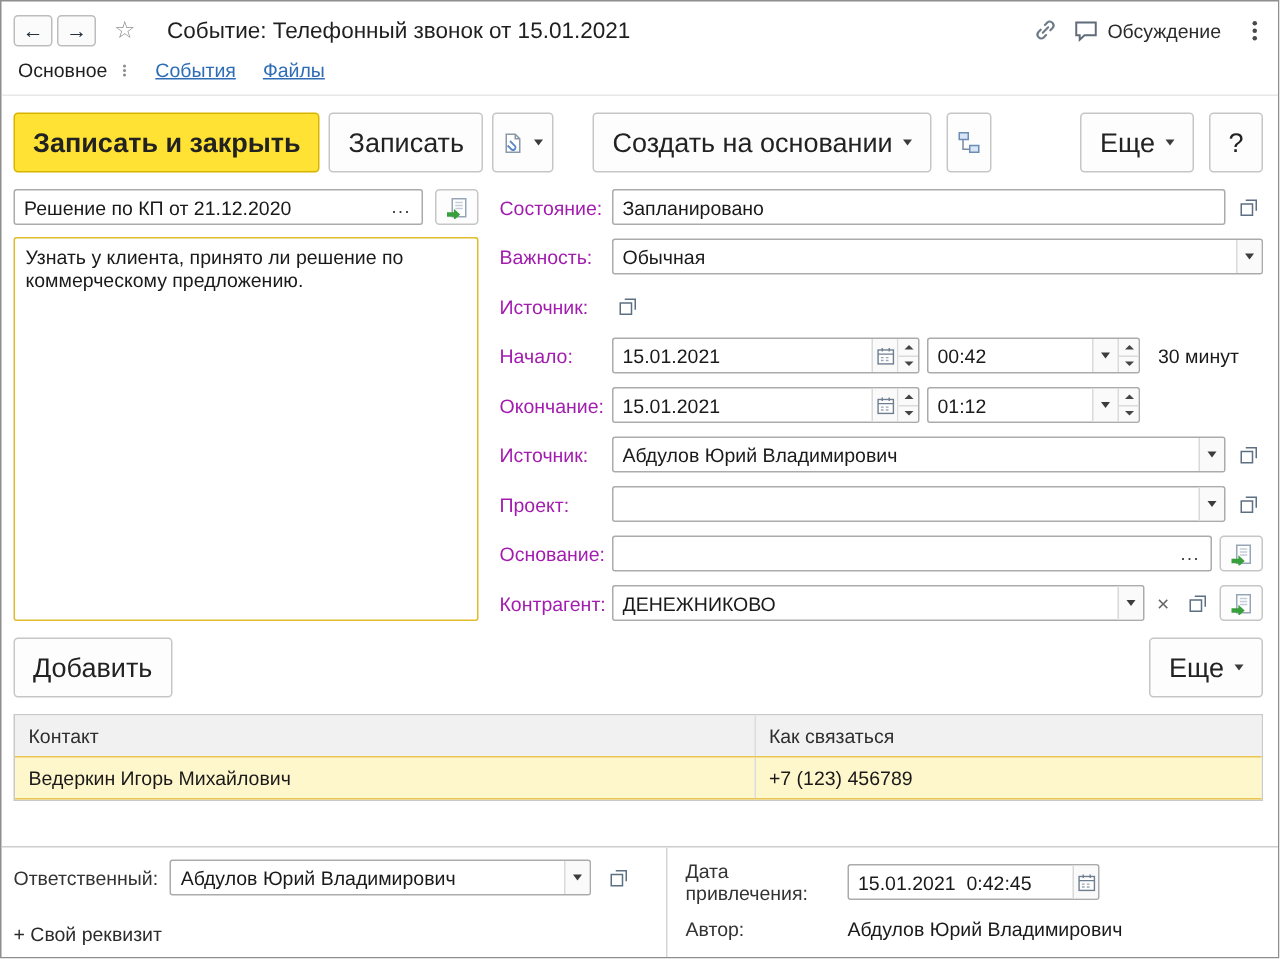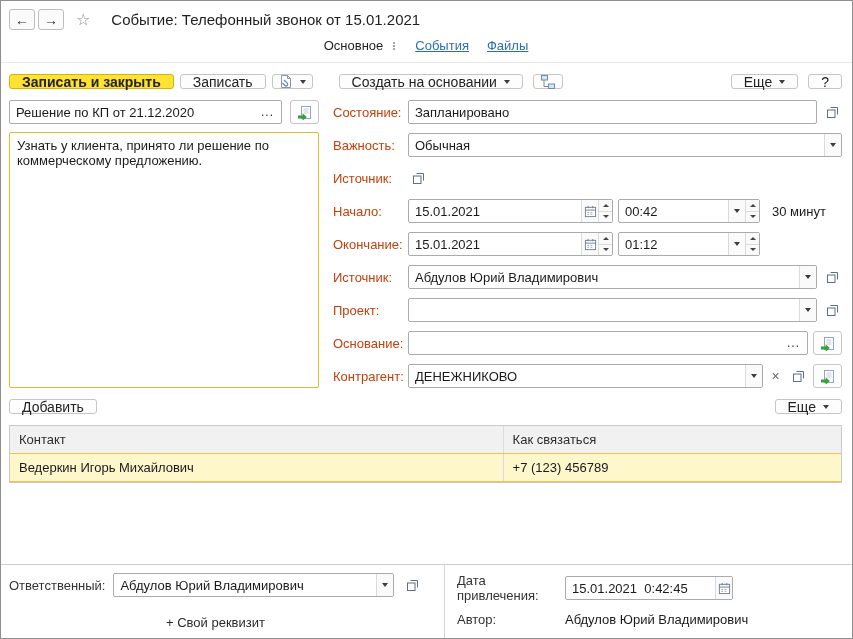--- a/index.html
+++ b/index.html
@@ -21,31 +21,31 @@
     font-size:14px; color:#25303C; margin-right:3px; line-height:1;
   }
   .star { color:#8F8F8F; font-size:16px; margin:0 8px 0 9px; }
   .title { font-size:15px; font-weight:normal; color:#1F1F1F; margin-left:13px; white-space:nowrap; }
   .top-right { margin-left:auto; display:flex; align-items:center; gap:9px; }
   .disc { display:flex; align-items:center; gap:6px; color:#2B2B2B; }
   .vdots { display:inline-flex; flex-direction:column; gap:2px; padding:2px 4px; margin-left:8px; }
   .vdots i { width:3px; height:3px; border-radius:50%; background:#4A4A4A; }
 
   
-  .tabs { display:flex; align-items:center; padding:3px 12px 9px 11px; border-bottom:1px solid #E8E8E8; gap:18px;justify-content:center; }
+  .tabs { display:flex; align-items:center; padding:3px 12px 9px 11px; border-bottom:1px solid #E8E8E8; gap:18px; }
   .tab-active { color:#1F1F1F; }
   .tab-link { color:#2E6DB5; text-decoration:underline; cursor:pointer; }
   .tabdots { display:inline-flex; flex-direction:column; gap:1px; padding:1px 2px; margin-left:-10px; }
   .tabdots i { width:2px; height:2px; border-radius:50%; background:#8A8A8A; }
 
   
   .toolbar { display:flex; align-items:center; padding:11px 10px 11px 8px; }
   .btn {
-    height:15px; border:1px solid #C6C6C6; border-radius:3px; background:#FDFDFD;
-    padding:0 12px; font:inherit; font-size:14px; color:#222;
+    height:40px; border:1px solid #C6C6C6; border-radius:3px; background:#FDFDFD;
+    padding:0 12px; font:inherit; font-size:18px; color:#222;
     display:inline-flex; align-items:center; gap:7px; cursor:default; white-space:nowrap;
   }
   .btn-yellow { background:#FFE234; border-color:#D8B300; font-weight:bold; }
   .iconbtn { padding:0 6px; }
   .tri { width:0; height:0; border-left:3.5px solid transparent; border-right:3.5px solid transparent; border-top:4px solid #3C3C3C; }
   .gap6 { width:6px; } .gap10 { width:10px; } .gap26 { width:26px; }
   .spacer { flex:1; }
 
   
   .content { display:flex; padding:0 10px 0 8px; gap:14px; }
@@ -63,21 +63,21 @@
   .ellip { padding:0 7px; color:#333; font-size:12px; letter-spacing:1px; cursor:default; }
   .desc {
     flex:1; height:272px; border:1px solid #E0BB2E; border-radius:2px;
     padding:5px 7px; font:inherit; font-size:13px; resize:none; outline:none; color:#1a1a1a;
   }
   .grnbtn { width:29px; height:24px; border:1px solid #C6C6C6; border-radius:3px; background:#FDFDFD;
     display:flex; align-items:center; justify-content:center; flex:none; }
 
   .rightcol { flex:1; display:flex; flex-direction:column; gap:9px; min-width:0; }
   .frow { display:flex; align-items:center; gap:5px; height:24px; }
-  .flabel { width:70px; flex:none; color:#c2410c; }
+  .flabel { width:70px; flex:none; color:#a21caf; }
   .grow { flex:1; min-width:0; }
   .dd {
     width:17px; align-self:stretch; display:flex; align-items:center; justify-content:center;
     border-left:1px solid #DADADA; background:#FAFAFA; cursor:default; flex:none;
   }
   .spin { width:14px; align-self:stretch; display:flex; flex-direction:column; border-left:1px solid #DADADA; flex:none; }
   .sb { flex:1; display:flex; align-items:center; justify-content:center; background:#FAFAFA; }
   .sb + .sb { border-top:1px solid #DADADA; }
   .sb i { width:0; height:0; border-left:3px solid transparent; border-right:3px solid transparent; }
   .sb.up i { border-bottom:3.5px solid #444; }
@@ -97,21 +97,21 @@
   .c2 { flex:1; }
   .trow { display:flex; background:#FFF7CC; border-top:1px solid #EAC553; border-bottom:1px solid #EAC553; }
   .td { padding:6px 9px; }
 
   
   .footer { margin-top:auto; border-top:1px solid #CDCDCD; display:flex; height:74px; }
   .f-left { width:444px; flex:none; border-right:1px solid #D6D6D6; padding:8px 22px 6px 8px; display:flex; flex-direction:column; }
   .f-resp { display:flex; align-items:center; gap:8px; }
   .f-resp .flabel2 { color:#333; white-space:nowrap; }
   .f-resp .field { flex:1; }
-  .f-custom { margin-top:auto; color:#2B2B2B; cursor:pointer; padding-bottom:2px;text-align:center; }
+  .f-custom { margin-top:auto; color:#2B2B2B; cursor:pointer; padding-bottom:2px; }
   .f-right { flex:1; padding:8px 12px; display:flex; flex-direction:column; gap:9px; }
   .f-row { display:flex; align-items:center; }
   .f-rlabel { width:108px; flex:none; color:#333; }
   .regf { width:168px; flex:none; }
   .author-val { color:#1a1a1a; }
 
   svg { display:block; }
 </style>
 </head>
 <body>
@@ -120,20 +120,42 @@
 
   <div class="topbar">
     <span class="navbtn">
         <span>←</span>
       </span>
     <span class="navbtn">
         <span>→</span>
       </span>
     <span class="star">☆</span>
     <span class="title">Событие: Телефонный звонок от 15.01.2021</span>
+    <span class="top-right">
+      <span class="flat">
+        <svg width="16" height="16" viewBox="0 0 16 16" fill="none" stroke="#6C7A88" stroke-width="1.4" stroke-linecap="round">
+          <path d="M6.2 9.8 l3.6 -3.6"></path>
+          <path d="M7.6 4.6 l1.5 -1.5 a2.55 2.55 0 0 1 3.6 3.6 l-1.5 1.5"></path>
+          <path d="M8.4 11.4 l-1.5 1.5 a2.55 2.55 0 0 1 -3.6 -3.6 l1.5 -1.5"></path>
+        </svg>
+      </span>
+      <span class="disc">
+        <span>
+          <svg width="16" height="15" viewBox="0 0 16 15" fill="none" stroke="#5F6B78" stroke-width="1.3">
+            <path d="M1.5 2 h13 v8.5 H7 l-3.2 3 v-3 H1.5 z"></path>
+          </svg>
+        </span>
+        <span>Обсуждение</span>
+      </span>
+      <span class="vdots">
+          <i></i>
+          <i></i>
+          <i></i>
+        </span>
+    </span>
   </div>
 
   <div class="tabs">
     <span class="tab-active">Основное</span>
     <span class="tabdots">
         <i></i>
         <i></i>
         <i></i>
       </span>
     <span class="tab-link">События</span>

